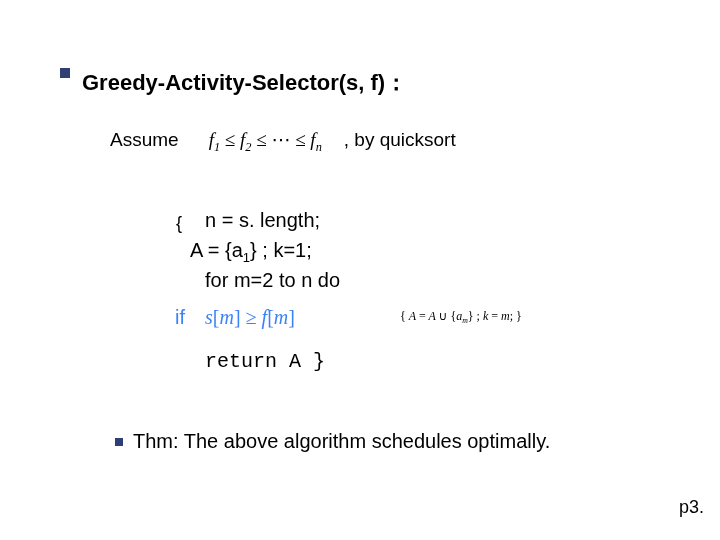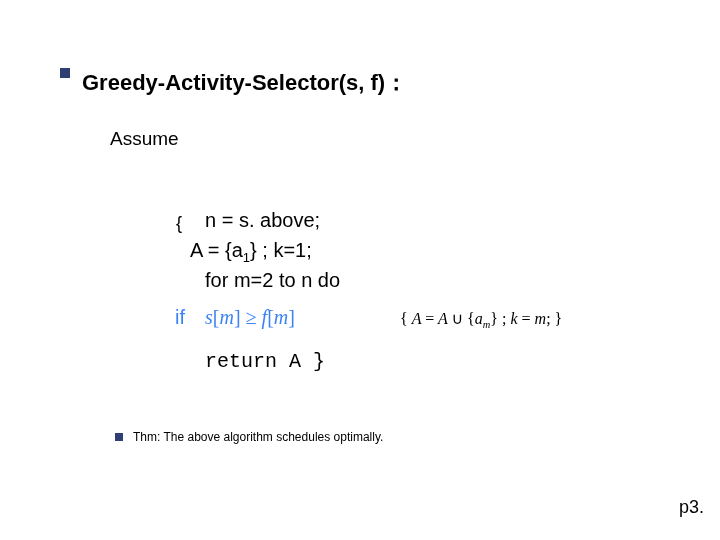--- a/index.html
+++ b/index.html
@@ -96,21 +96,21 @@
     left: 175px;
     top: 306px;
     font-size: 20px;
     color: #3b82f6;
     font-family: Georgia, 'Times New Roman', serif;
   }
   .line-if-body {
     position: absolute;
     left: 400px;
     top: 309px;
-    font-size: 16px;
+    font-size: 12px;
     color: #000;
     font-family: Georgia, 'Times New Roman', serif;
   }
   .line-return {
     position: absolute;
     left: 205px;
     top: 350px;
     font-size: 20px;
     color: #000;
     font-family: Liberation Mono, monospace;
@@ -121,21 +121,21 @@
     top: 389px;
     font-size: 18px;
     color: #000;
     display: flex;
     align-items: center;
   }
   .line-thm {
     position: absolute;
     left: 115px;
     top: 430px;
-    font-size: 12px;
+    font-size: 20px;
     color: #000;
     display: flex;
     align-items: center;
   }
   .pagenum {
     position: absolute;
     right: 16px;
     bottom: 22px;
     font-size: 18px;
     color: #000;
@@ -153,27 +153,29 @@
 <div class="slide">
 
   <div class="line1">
     <span class="bullet-sq"></span>
     <span class="title-text">Greedy-Activity-Selector(s, f)：</span>
   </div>
 
   <div class="line-assume">
     <span>Assume</span>
     <span style="width:30px;display:inline-block"></span>
+    <span class="math"><i>f</i><span class="sub">1</span> <span class="up">≤</span> <i>f</i><span class="sub">2</span> <span class="up">≤ ⋯ ≤</span> <i>f<span class="sub">n</span></i></span>
     <span style="width:22px;display:inline-block"></span>
+    <span>, by quicksort</span>
     <span style="width:14px;display:inline-block"></span>
   </div>
 
 
   <div class="line-brace">{</div>
-  <div class="line-n">n = s. above;</div>
+  <div class="line-n">n = s. length;</div>
   <div class="line-A">
     <span>A = {a</span><span class="sub">1</span><span>} ;  k=1;</span>
   </div>
   <div class="line-for">for  m=2  to  n  do</div>
 
   <div class="line-if">
     <span style="font-family:Verdana,Arial,sans-serif;font-style:normal">if</span>
     &nbsp;&nbsp;
     <span class="math"><i>s</i><span class="up">[</span><i>m</i><span class="up">]</span></span>
     <span class="math up"> ≥ </span>

